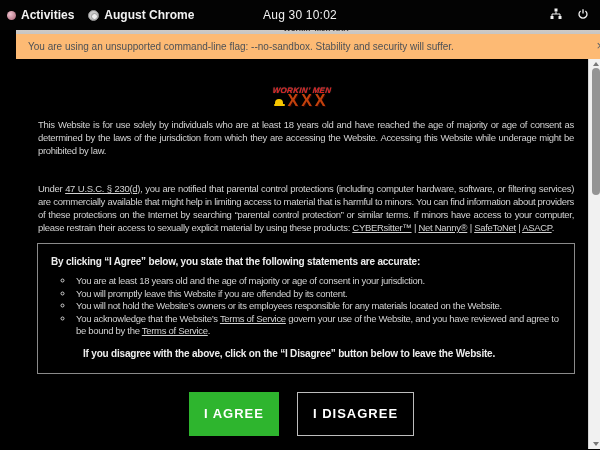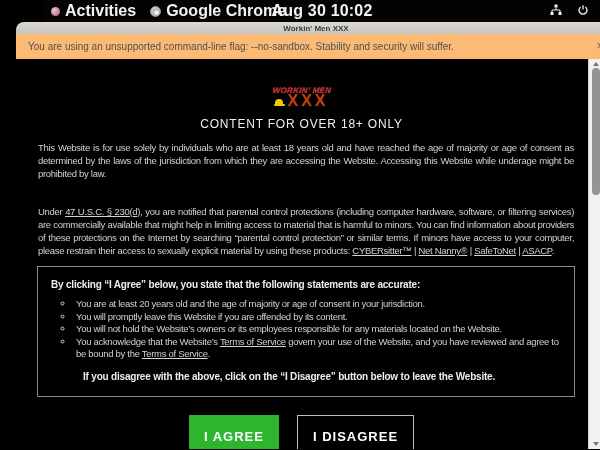--- a/index.html
+++ b/index.html
@@ -1,28 +1,28 @@
 <!DOCTYPE html>
 <html><head>
 <meta charset="utf-8">
 <style>
   * { box-sizing: border-box; margin: 0; padding: 0; }
   html,body { width:600px; height:450px; overflow:hidden; }
   body { font-family:"Liberation Sans", sans-serif; background:#000; position:relative; }
 
   
-  .topbar { height:22px; background:#030303; display:flex; align-items:center; color:#f2f2f2; font-size:16px; position:relative; z-index:5;margin-left:44px; }
+  .topbar { height:30px; background:#030303; display:flex; align-items:center; color:#f2f2f2; font-size:12px; position:relative; z-index:5; }
   .topbar-left { display:flex; align-items:center; gap:14px; padding-left:7px; }
   .tb-item { display:flex; align-items:center; gap:5px; cursor:default; }
   .distro-dot { width:9px; height:9px; border-radius:50%; background:radial-gradient(circle at 35% 35%, #eec3cf, #a85f72); }
   .tb-label { font-weight:600; }
   .chrome-ic { width:11px; height:11px; border-radius:50%; background:#c9c9c9; border:1px solid #8f8f8f; position:relative; }
   .chrome-ic::after { content:""; position:absolute; left:2px; top:2px; width:5px; height:5px; border-radius:50%; background:#efefef; border:1px solid #9a9a9a; }
   .tb-bold { font-weight:700; }
-  .clock { position:absolute; left:50%; transform:translateX(-50%); font-weight:700; letter-spacing:0.2px; }
+  .clock { position:absolute; left:50%; transform:translateX(-50%); font-weight:400; letter-spacing:0.2px; }
   .topbar-right { margin-left:auto; display:flex; align-items:center; gap:15px; padding-right:11px; }
 
   
   .window { position:absolute; top:22px; left:16px; width:600px; height:428px; border-radius:8px 8px 0 0; overflow:hidden; background:#000; }
   .titlebar { height:12px; background:linear-gradient(#dcd8d4,#c8c4c0); position:relative; display:flex; align-items:center; justify-content:center; font-size:8px; font-weight:700; color:#3c3c3c; }
   .tb-close { position:absolute; right:8px; top:-1px; font-size:10px; font-weight:400; color:#4a4a4a; cursor:default; line-height:12px; }
   .infobar { height:25px; background:#fdba74; display:flex; align-items:center; font-size:10px; color:#4d5156; padding:0 12px; position:relative; }
   .ib-close { position:absolute; right:12px; top:4px; font-size:13px; color:#5f6368; cursor:default; }
 
   
@@ -71,21 +71,21 @@
 <div>
 
   <div class="topbar">
     <div class="topbar-left">
       <div class="tb-item">
         <span class="distro-dot"></span>
         <span class="tb-label">Activities</span>
       </div>
       <div class="tb-item">
         <span class="chrome-ic"></span>
-        <span class="tb-bold">Google Chrome</span>
+        <span class="tb-bold">August Chrome</span>
       </div>
     </div>
     <div class="clock">Aug 30 10:02</div>
     <div class="topbar-right">
       <span>
         <svg width="12" height="12" viewBox="0 0 12 12">
             <rect x="4.5" y="0.5" width="3" height="3" fill="#f2f2f2"></rect>
             <rect x="0.5" y="8" width="3" height="3" fill="#f2f2f2"></rect>
             <rect x="8.5" y="8" width="3" height="3" fill="#f2f2f2"></rect>
             <path d="M6 3.5v2.5M2 8V6h8v2" stroke="#f2f2f2" stroke-width="1" fill="none"></path>
@@ -116,30 +116,29 @@
       <div class="page">
 
         <div class="logo">
           <div class="logo-top">WORKIN’ MEN</div>
           <div class="logo-bottom">
             <span class="hard-hat"></span>
             <span class="logo-xxx">XXX</span>
           </div>
         </div>
 
-        <div class="heading">CONTENT FOR OVER 18+ ONLY</div>
 
         <p class="para">This Website is for use solely by individuals who are at least 18 years old and have reached the age of majority or age of consent as determined by the laws of the jurisdiction from which they are accessing the Website. Accessing this Website while underage might be prohibited by law.</p>
 
         <p class="para"><span>Under </span><span class="lnk">47 U.S.C. § 230(d)</span><span>, you are notified that parental control protections (including computer hardware, software, or filtering services) are commercially available that might help in limiting access to material that is harmful to minors. You can find information about providers of these protections on the Internet by searching “parental control protection” or similar terms. If minors have access to your computer, please restrain their access to sexually explicit material by using these products: </span><span class="lnk">CYBERsitter™</span><span> | </span><span class="lnk">Net Nanny®</span><span> | </span><span class="lnk">SafeToNet</span><span> | </span><span class="lnk">ASACP</span><span>.</span></p>
 
         <div class="agree-box">
           <div class="box-bold">By clicking “I Agree” below, you state that the following statements are accurate:</div>
           <ul>
-            <li>You are at least 20 years old and the age of majority or age of consent in your jurisdiction.</li>
+            <li>You are at least 18 years old and the age of majority or age of consent in your jurisdiction.</li>
             <li>You will promptly leave this Website if you are offended by its content.</li>
             <li>You will not hold the Website’s owners or its employees responsible for any materials located on the Website.</li>
             <li><span>You acknowledge that the Website’s </span><span class="lnk">Terms of Service</span><span> govern your use of the Website, and you have reviewed and agree to be bound by the </span><span class="lnk">Terms of Service</span><span>.</span></li>
           </ul>
           <div class="box-bold note">If you disagree with the above, click on the “I Disagree” button below to leave the Website.</div>
         </div>
 
         <div class="btn-row">
           <button class="btn btn-agree">I AGREE</button>
           <button class="btn btn-disagree">I DISAGREE</button>

